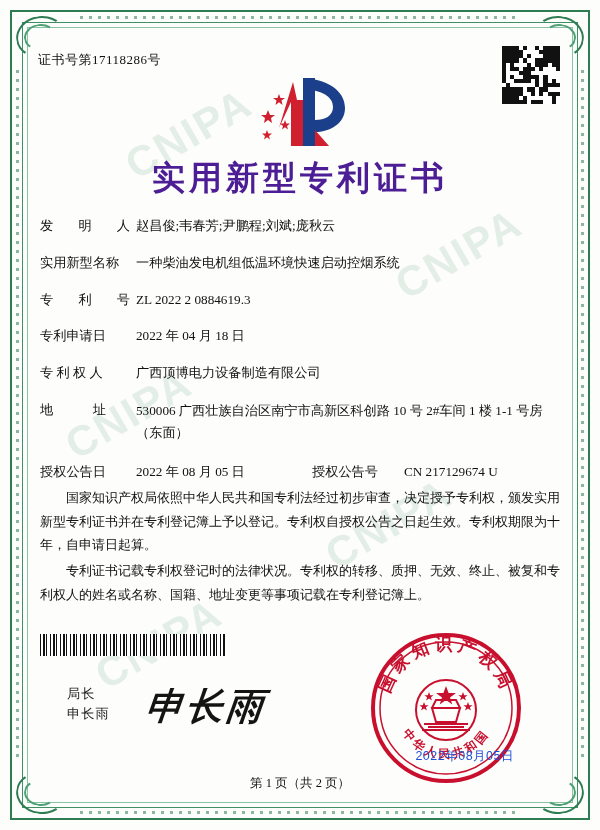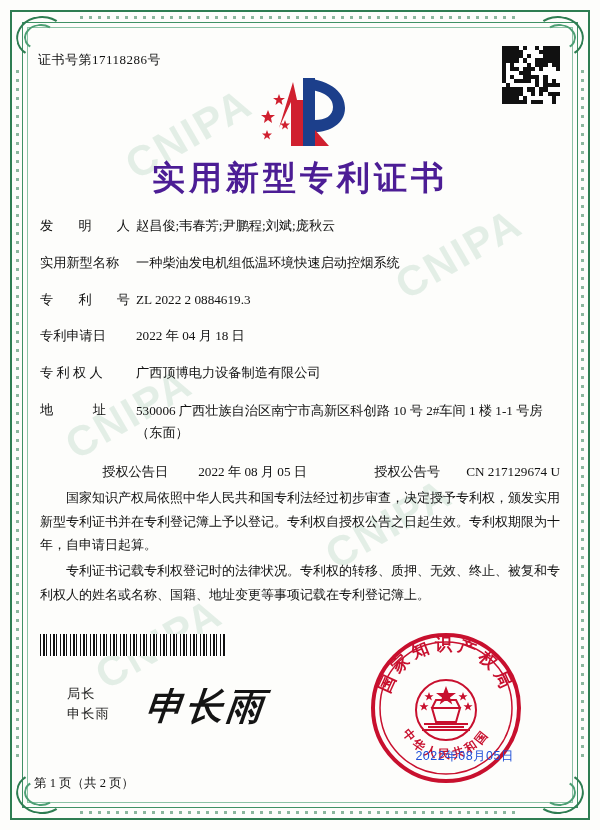--- a/index.html
+++ b/index.html
@@ -180,21 +180,21 @@
     color: #111;
     letter-spacing: 0px;
   }
   .f-label.sp  { letter-spacing: 6px; }
   .f-value {
     flex: 1 1 auto;
     color: #111;
   }
   .f-value.two-line { line-height: 1.7; }
 
-  .row-split { display: flex; align-items: flex-start; margin-bottom: 15px; justify-content: flex-end; }
+  .row-split { display: flex; align-items: flex-start; margin-bottom: 15px; }
   .row-split .half { display: flex; }
   .row-split .half.first { width: 272px; flex: 0 0 272px; }
   .row-split .half .f-label { width: 96px; flex: 0 0 96px; }
   .row-split .half.second .f-label { width: 92px; flex: 0 0 92px; }
 
   .paragraphs {
     position: absolute;
     left: 6px;
     right: 6px;
     top: 452px;
@@ -255,20 +255,21 @@
     font-size: 12.5px;
     color: #1d4ed8;
     letter-spacing: .5px;
     font-family: "Liberation Sans", sans-serif;
   }
 
   .page-no {
     position: absolute;
     left: 0; right: 0;
     bottom: 4px;
+    text-align: center;
     font-size: 12.5px;
     color: #111;
   }
 </style>
 </head>
 <body>
 
 <div class="page">
 
   <div class="border-outer"></div>

